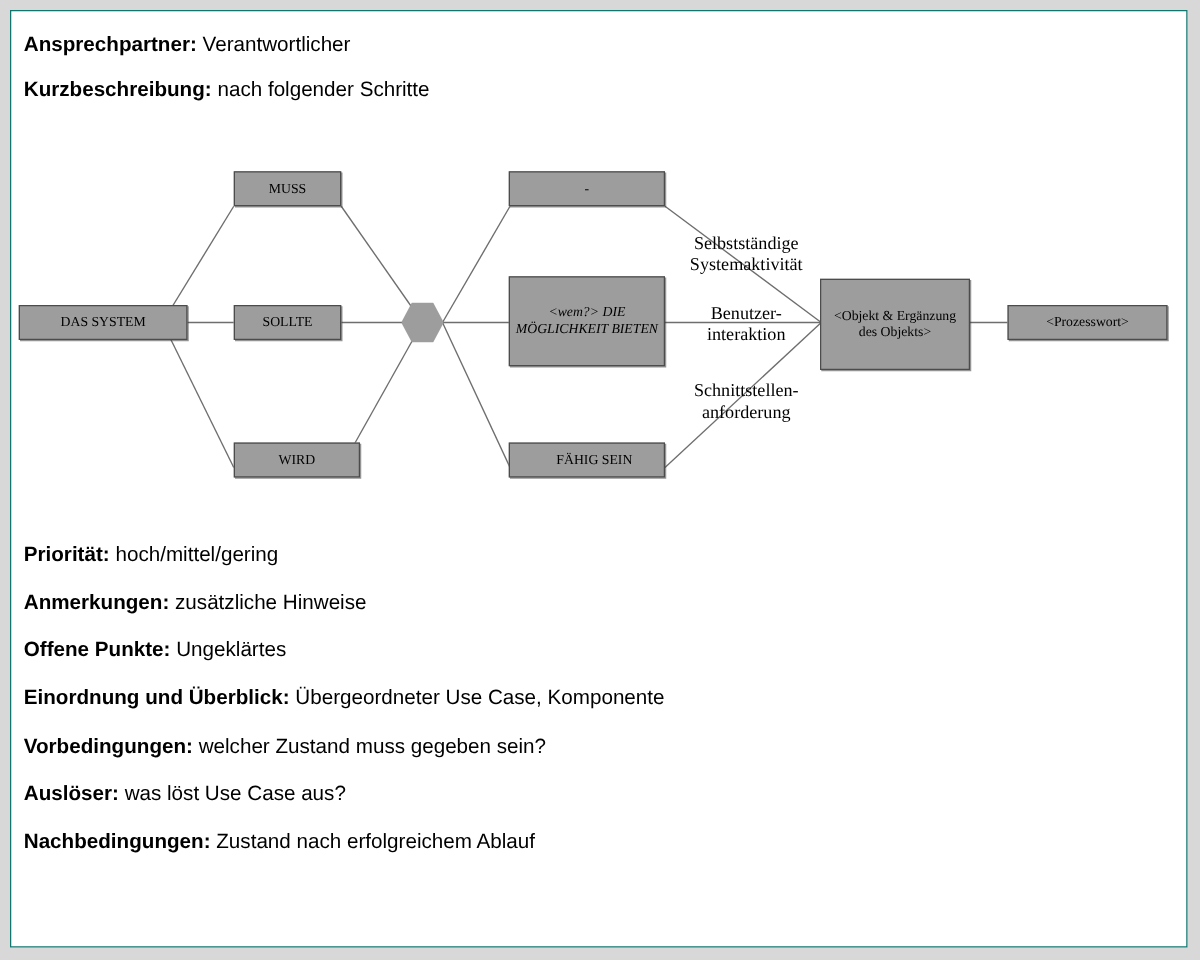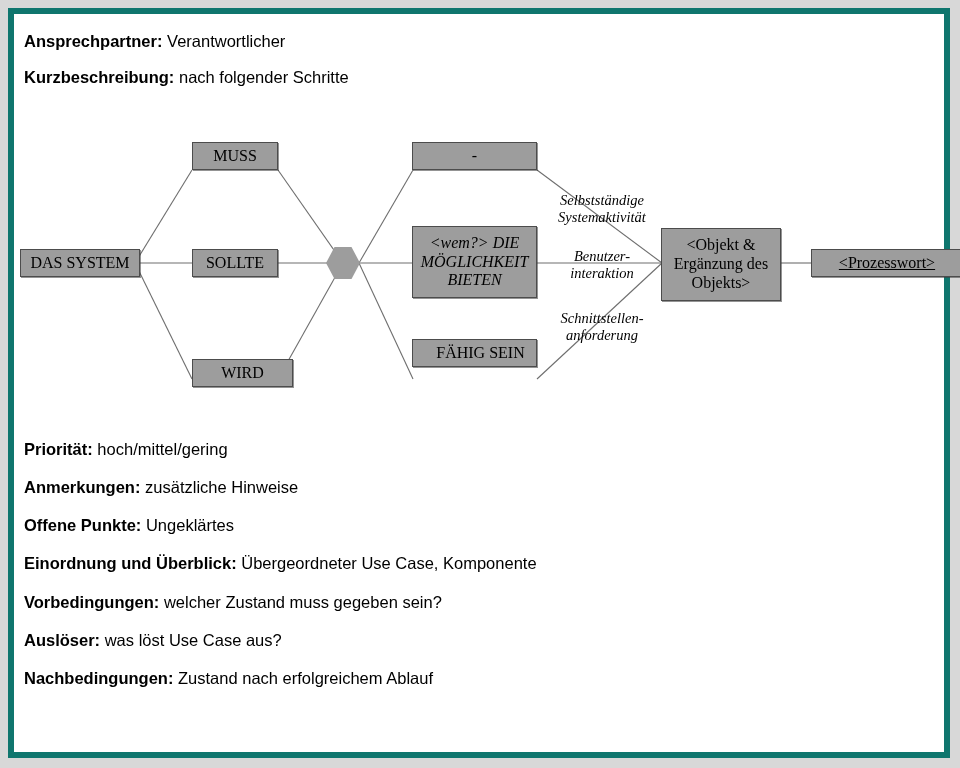--- a/index.html
+++ b/index.html
@@ -6,21 +6,21 @@
   body{
     width:960px;height:768px;
     background:#d8d8d8;
     font-family:"Liberation Sans", sans-serif;
     overflow:hidden;
   }
   #page{
     position:absolute;left:8px;top:8px;
     width:942px;height:750px;
     background:#ffffff;
-    border:6px solid #0f766e;
+    border:1px solid #0f766e;
     box-sizing:border-box;
   }
 
   
   .txtrow{
     position:absolute;
     left:10px;
     white-space:nowrap;
     font-size:16.5px;
     color:#000;
@@ -35,42 +35,41 @@
   }
   #edges{position:absolute;left:0;top:0;width:942px;height:750px;}
   .node{
     position:absolute;
     background:#9d9d9d;
     border:1px solid #4c4c4c;
     box-sizing:border-box;
     display:flex;align-items:center;justify-content:center;
     text-align:center;
     font-family:"Liberation Serif", serif;
-    font-size:16px;
+    font-size:11px;
     color:#000;
     line-height:1.18;
     box-shadow:1px 1px 0 rgba(60,60,60,.55);
   }
   .node .lbl{width:100%;padding:0 3px;box-sizing:border-box;}
   .hex{
     position:absolute;
     background:#9d9d9d;
     border:none;
     clip-path:polygon(25% 0%,75% 0%,100% 50%,75% 100%,25% 100%,0% 50%);
     filter:drop-shadow(0.6px 0.6px 0 #4c4c4c);
   }
   .elabel{
     position:absolute;
     font-family:"Liberation Serif", serif;
     font-size:14.5px;
     line-height:1.2;
     color:#000;
     text-align:center;
     white-space:nowrap;
-    font-style:italic;
   }
 </style>
 </head>
 <body>
 
 <div id="page">
 
   <div class="txtrow" style="top:19px">
     <span class="k">Ansprechpartner:</span>
     <span class="v">Verantwortlicher</span>
@@ -98,21 +97,21 @@
         <line x1="345" y1="249" x2="399" y2="365"></line>
 
         <line x1="523" y1="156" x2="648" y2="249"></line>
         <line x1="523" y1="249" x2="648" y2="249"></line>
         <line x1="523" y1="365" x2="648" y2="249"></line>
 
         <line x1="767" y1="249" x2="797" y2="249"></line>
       </g>
     </svg>
 
-    <div class="node" style="left:6px;top:235px;width:120px;height:28px;">
+    <div class="node" style="left:6px;top:235px;width:135px;height:28px;">
       <span class="lbl">DAS SYSTEM</span>
     </div>
 
     <div class="node" style="left:178px;top:128px;width:86px;height:28px;">
       <span class="lbl">MUSS</span>
     </div>
 
     <div class="node" style="left:178px;top:235px;width:86px;height:28px;">
       <span class="lbl">SOLLTE</span>
     </div>
@@ -124,29 +123,29 @@
     <div class="hex" style="left:312px;top:233px;width:34px;height:32px;"></div>
 
     <div class="node" style="left:398px;top:128px;width:125px;height:28px;">
       <span class="lbl">-</span>
     </div>
 
     <div class="node" style="left:398px;top:212px;width:125px;height:72px;font-style:italic;">
       <span class="lbl">&lt;wem?&gt; DIE MÖGLICHKEIT BIETEN</span>
     </div>
 
-    <div class="node" style="left:398px;top:325px;width:125px;height:28px;padding-left:12px;">
+    <div class="node" style="left:398px;top:345px;width:125px;height:28px;padding-left:12px;">
       <span class="lbl">FÄHIG SEIN</span>
     </div>
 
     <div class="node" style="left:647px;top:214px;width:120px;height:73px;">
       <span class="lbl">&lt;Objekt &amp; Ergänzung des Objekts&gt;</span>
     </div>
 
-    <div class="node" style="left:797px;top:235px;width:152px;height:28px;text-decoration:underline;">
+    <div class="node" style="left:797px;top:235px;width:128px;height:28px;">
       <span class="lbl">&lt;Prozesswort&gt;</span>
     </div>
 
     <div class="elabel" style="left:534px;top:178px;width:108px;">
       <div>Selbstständige</div>
       <div>Systemaktivität</div>
     </div>
 
     <div class="elabel" style="left:534px;top:234px;width:108px;">
       <div>Benutzer-</div>

